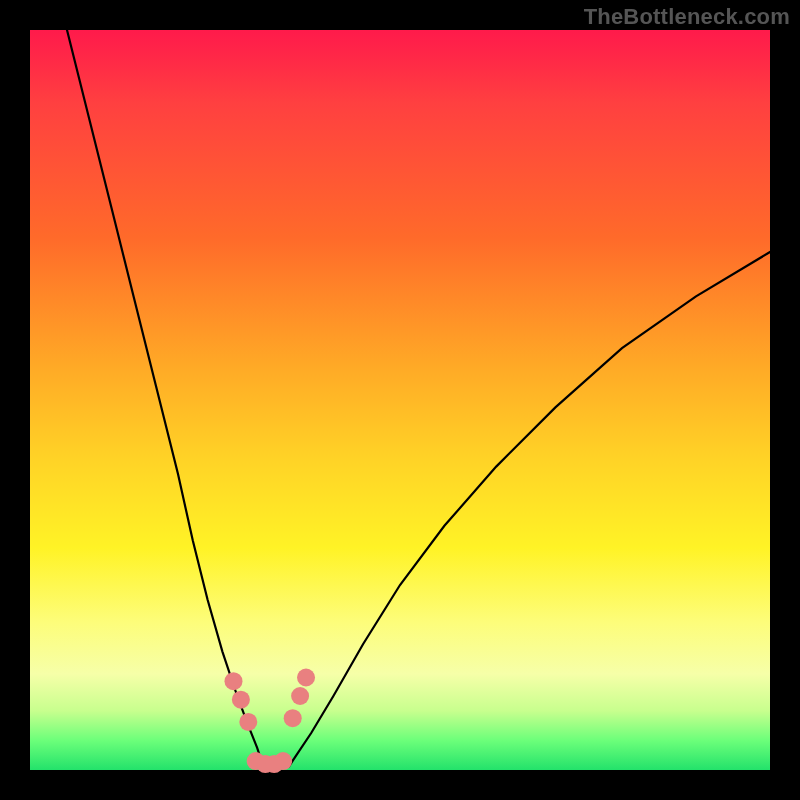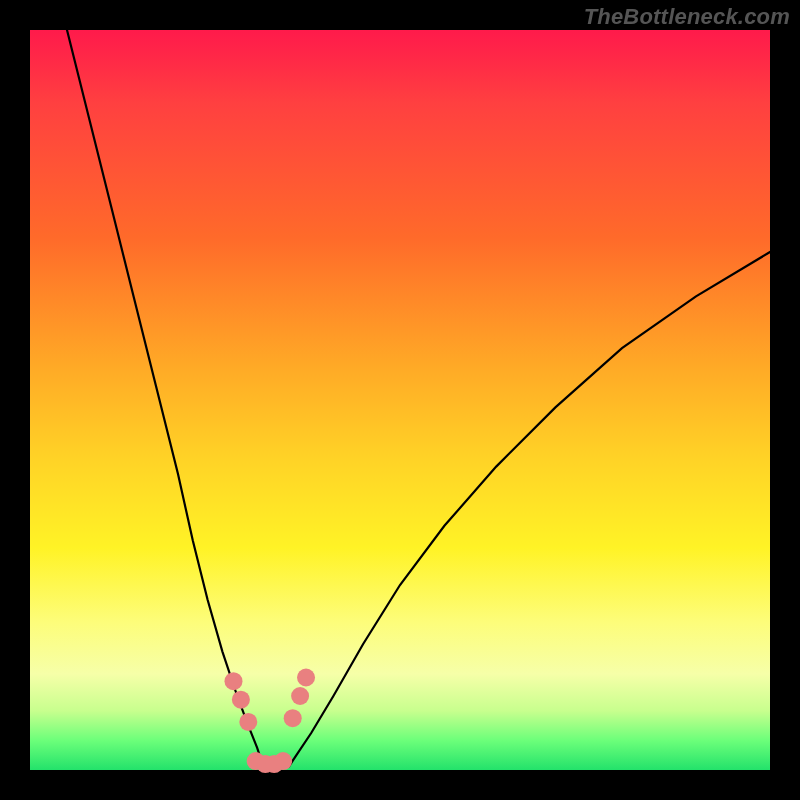--- a/index.html
+++ b/index.html
@@ -18,21 +18,20 @@
   }
   .watermark {
     position: absolute;
     top: 4px;
     right: 10px;
     font-size: 22px;
     font-weight: 600;
     color: #555;
     letter-spacing: 0.2px;
     user-select: none;
-    font-style: italic;
   }
   .plot {
     position: absolute;
     left: 30px;
     top: 30px;
     width: 740px;
     height: 740px;
     
     background: linear-gradient(
       to bottom,

